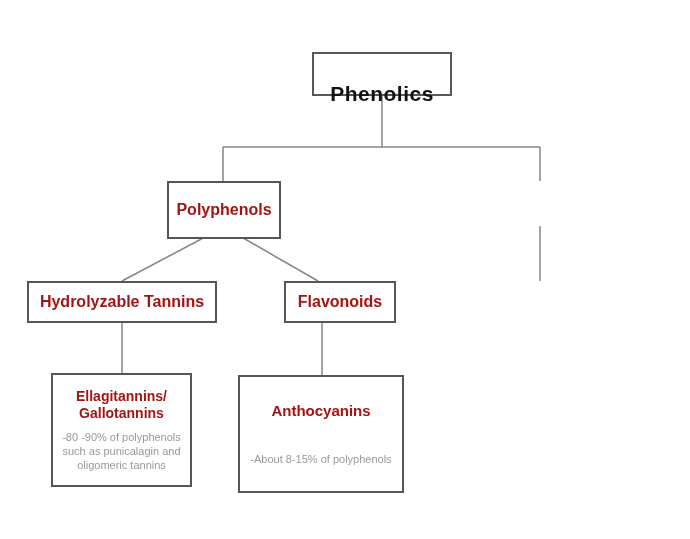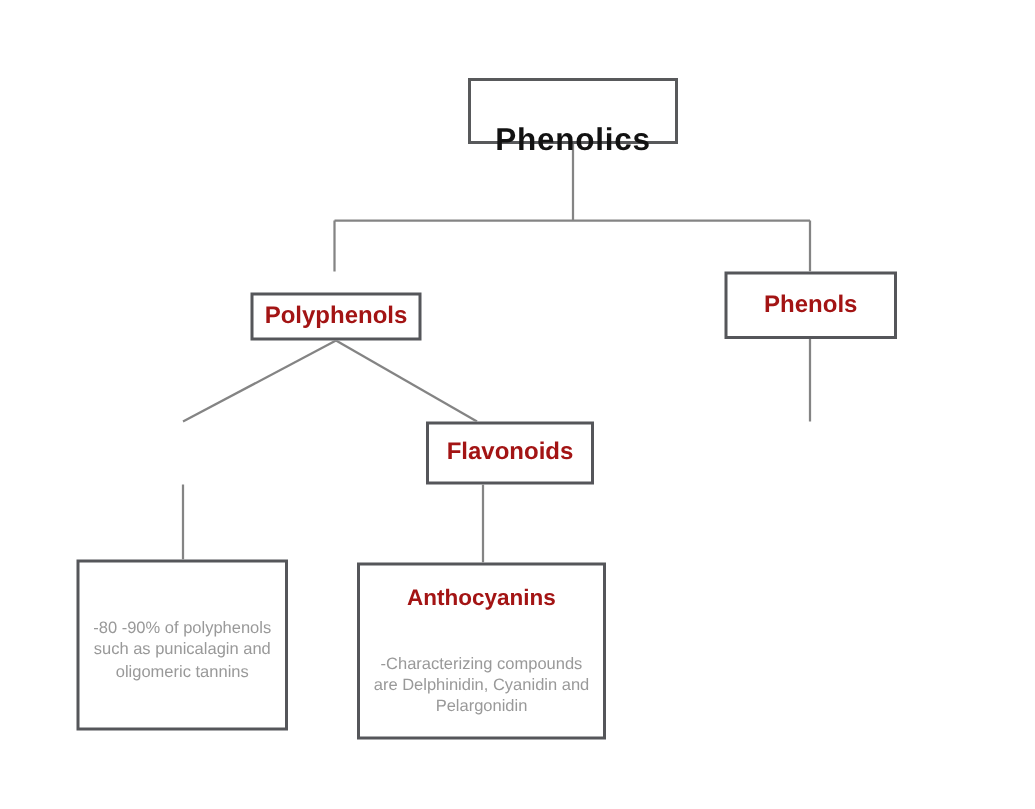--- a/index.html
+++ b/index.html
@@ -45,21 +45,21 @@
     font-weight: bold;
     white-space: nowrap;
   }
   .node-desc {
     color: #999999;
     font-size: 11px;
     line-height: 1.3;
   }
   
   #node-phenolics      { left: 312px; top: 52px;  width: 140px; height: 44px; border-color: #58595b; }
-  #node-polyphenols    { left: 167px; top: 195px; width: 114px; height: 32px; }
+  #node-polyphenols    { left: 167px; top: 181px; width: 114px; height: 58px; }
   #node-phenols        { left: 483px; top: 181px; width: 115px; height: 45px; }
   #node-hydrolyzable   { left: 27px;  top: 281px; width: 190px; height: 42px; }
   #node-flavonoids     { left: 284px; top: 281px; width: 112px; height: 42px; }
   #node-ellagic        { left: 481px; top: 281px; width: 122px; height: 52px; padding: 2px; }
   #node-ellagitannins  { left: 51px;  top: 373px; width: 141px; height: 114px; padding: 4px; }
   #node-anthocyanins   { left: 238px; top: 375px; width: 166px; height: 118px; padding: 4px; gap: 23px; }
 
   #node-polyphenols .node-title-red,
   #node-phenols .node-title-red,
   #node-flavonoids .node-title-red { font-size: 16px; }
@@ -98,32 +98,36 @@
   </svg>
 
   <div class="node" id="node-phenolics">
     <span class="node-title-black">Phenolics</span>
   </div>
 
   <div class="node" id="node-polyphenols">
     <span class="node-title-red">Polyphenols</span>
   </div>
 
-  <div class="node" id="node-phenols">
-    <span class="node-title-red">Phenols</span>
+
+  <div class="node" id="node-hydrolyzable">
+    <span class="node-title-red">Hydrolyzable Tannins</span>
   </div>
-
 
   <div class="node" id="node-flavonoids">
     <span class="node-title-red">Flavonoids</span>
   </div>
 
 
   <div class="node" id="node-ellagitannins">
+    <div>
+      <span class="node-title-red">Ellagitannins/</span>
+      <span class="node-title-red">Gallotannins</span>
+    </div>
     <div class="node-desc">-80 -90% of polyphenols such as punicalagin and oligomeric tannins</div>
   </div>
 
   <div class="node" id="node-anthocyanins">
     <span class="node-title-red">Anthocyanins</span>
-    <div class="node-desc">-Characterizing compounds are Delphinidin, Cyanidin and Pelargonidin</div>
+    <div class="node-desc second">-About 8-15% of polyphenols</div>
   </div>
 
 </div>
 
 </body></html>

